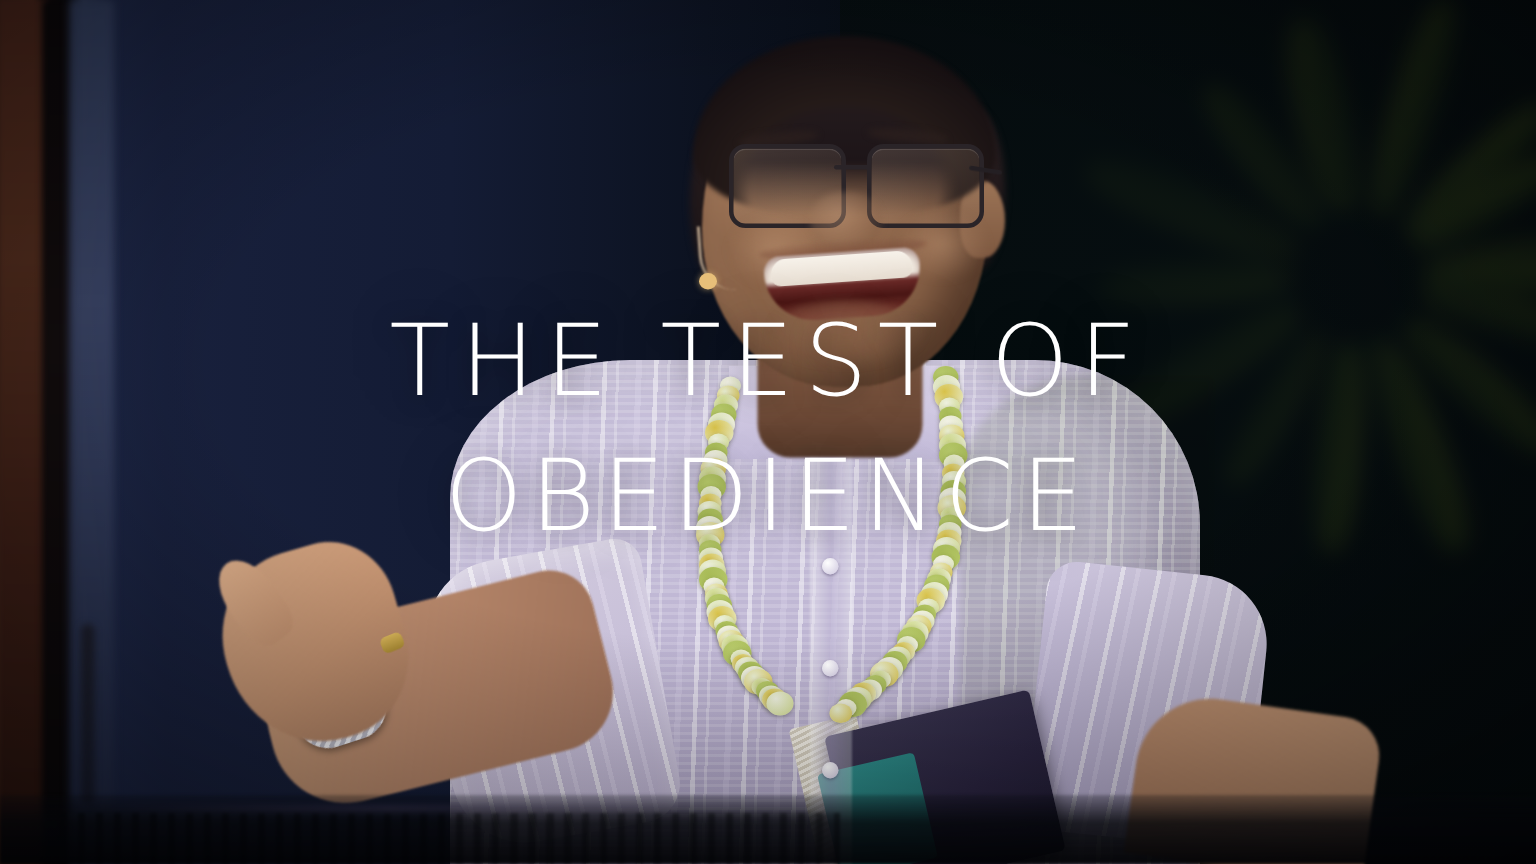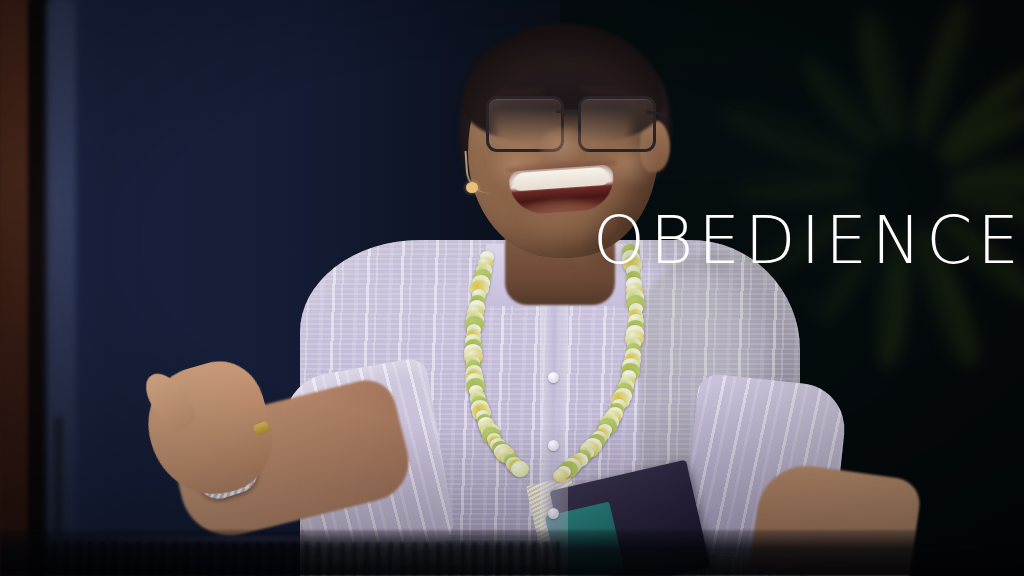--- a/index.html
+++ b/index.html
@@ -360,21 +360,21 @@
     color:#ffffff;
     font-family:"DejaVu Sans","Liberation Sans",sans-serif;
     font-weight:300;
     font-size:66px;
     line-height:90px;
     letter-spacing:7px;
     text-transform:uppercase;
     text-shadow:0 2px 16px rgba(0,0,0,.40), 0 0 48px rgba(0,0,0,.25);
     white-space:nowrap;
   }
-  .title-line.l2{letter-spacing:5px;text-align:right;}
+  .title-line.l2{letter-spacing:5px;}
 </style>
 </head>
 <body>
 
 <div class="stage">
 
   <div class="photo-layer">
 
     <div class="bg-base"></div>
     <div class="wall-brick"></div>
@@ -550,16 +550,17 @@
     </div>
 
     <div class="mic-stand"></div>
     <div class="floor-slats"></div>
     <div class="stage-lip"></div>
     <div class="stage-floor"></div>
     <div class="bg-vignette"></div>
   </div>
 
   <div class="title-overlay">
+    <span class="title-line l1">THE TEST OF</span>
     <span class="title-line l2">OBEDIENCE</span>
   </div>
 
 </div>
 
 </body></html>

